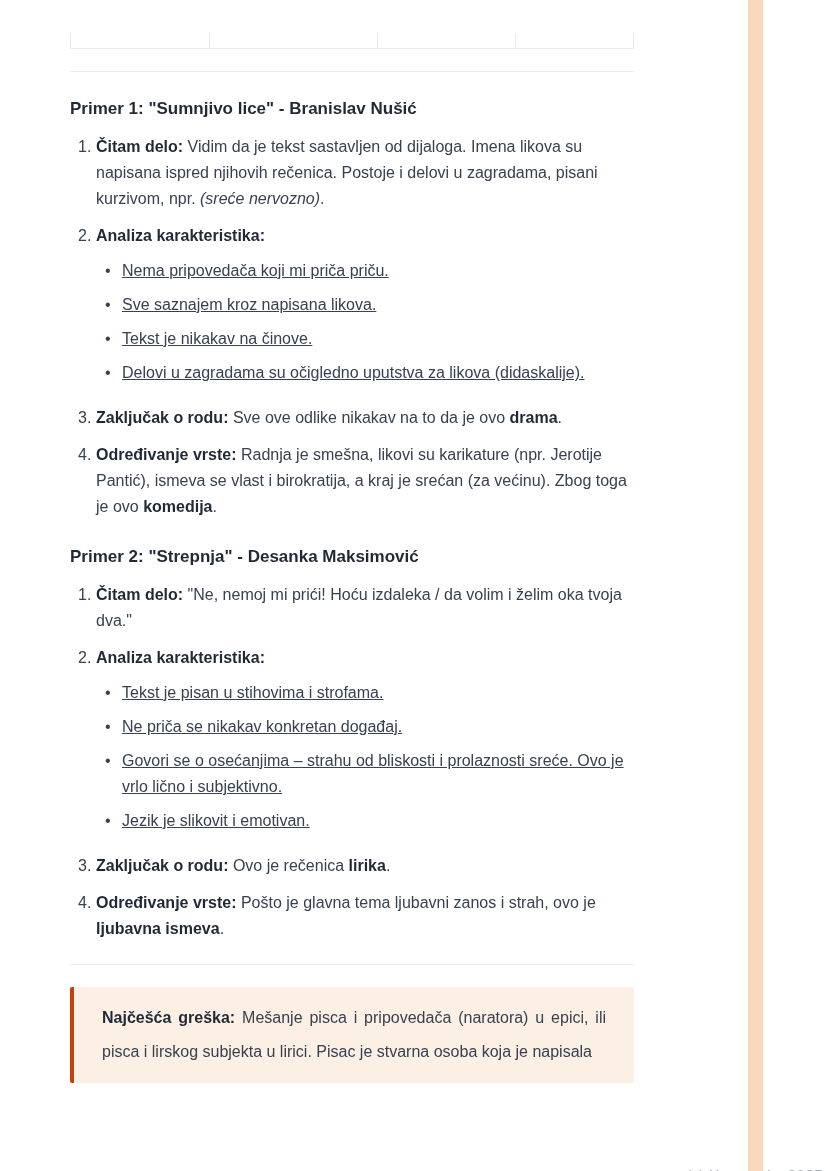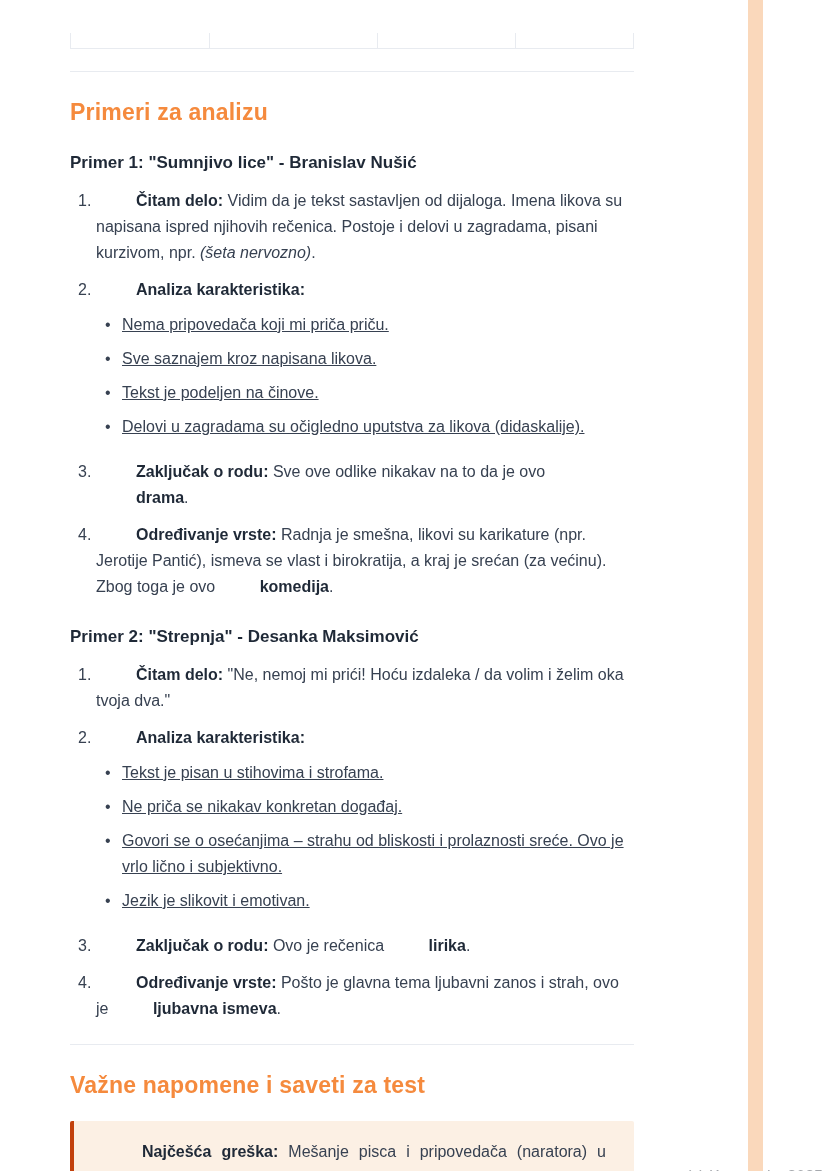--- a/index.html
+++ b/index.html
@@ -23,21 +23,21 @@
   .tcell{height:100%;border-right:1px solid var(--rule);}
   .tcell:first-child{border-left:1px solid var(--rule);}
   .tc1{width:140px;} .tc2{width:168px;} .tc3{width:138px;} .tc4{width:118px;}
   .divider{border:0;border-top:1px solid var(--rule);margin:22px 0 0;}
   h2{margin:26px 0 0;font-size:23px;line-height:28px;font-weight:700;color:var(--accent);letter-spacing:.2px;}
   h3{margin:26px 0 0;font-size:17px;line-height:22px;font-weight:700;color:var(--text-strong);}
   .olist{margin-top:14px;}
   .oli{display:flex;font-size:16px;line-height:26px;color:var(--text);margin-bottom:11px;}
   .num{flex:0 0 26px;padding-left:8px;}
   .itext{flex:1;min-width:0;}
-  .b{font-weight:700;color:var(--text-strong);margin-left:40px;}
+  .b{font-weight:700;color:var(--text-strong);}
   em{font-style:italic;}
   .bul{margin-top:9px;}
   .bli{display:flex;margin-bottom:8px;}
   .dot{flex:0 0 26px;padding-left:9px;}
   .btext{flex:1;min-width:0;text-decoration:underline;}
   .callout{
     margin-top:22px;background:var(--callout_bg);
     border-left:4px solid var(--callout_border);border-radius:2px;
     padding:14px 28px;height:96px;overflow:hidden;
     font-size:16px;line-height:34px;color:var(--text);text-align:justify;
@@ -53,47 +53,46 @@
 
   <div class="table-fragment">
     <div class="tcell tc1"></div>
     <div class="tcell tc2"></div>
     <div class="tcell tc3"></div>
     <div class="tcell tc4"></div>
   </div>
 
   <hr class="divider">
 
-  <h2>Primeri za analizu</h2>
 
   <h3>Primer 1: "Sumnjivo lice" - Branislav Nušić</h3>
 
   <div class="olist">
 
     <div class="oli">
       <span class="num">1.</span>
-      <span class="itext"><span class="b">Čitam delo:</span><span> Vidim da je tekst sastavljen od dijaloga. Imena likova su napisana ispred njihovih rečenica. Postoje i delovi u zagradama, pisani kurzivom, npr. </span><em>(šeta nervozno)</em><span>.</span></span>
+      <span class="itext"><span class="b">Čitam delo:</span><span> Vidim da je tekst sastavljen od dijaloga. Imena likova su napisana ispred njihovih rečenica. Postoje i delovi u zagradama, pisani kurzivom, npr. </span><em>(sreće nervozno)</em><span>.</span></span>
     </div>
 
     <div class="oli">
       <span class="num">2.</span>
       <span class="itext">
         <span class="b">Analiza karakteristika:</span>
         <div class="bul">
           <div class="bli">
               <span class="dot">•</span>
               <span class="btext">Nema pripovedača koji mi priča priču.</span>
             </div>
           <div class="bli">
               <span class="dot">•</span>
               <span class="btext">Sve saznajem kroz napisana likova.</span>
             </div>
           <div class="bli">
               <span class="dot">•</span>
-              <span class="btext">Tekst je podeljen na činove.</span>
+              <span class="btext">Tekst je nikakav na činove.</span>
             </div>
           <div class="bli">
               <span class="dot">•</span>
               <span class="btext">Delovi u zagradama su očigledno uputstva za likova (didaskalije).</span>
             </div>
         </div>
       </span>
     </div>
 
     <div class="oli">
@@ -149,21 +148,20 @@
 
     <div class="oli">
       <span class="num">4.</span>
       <span class="itext"><span class="b">Određivanje vrste:</span><span> Pošto je glavna tema ljubavni zanos i strah, ovo je </span><span class="b">ljubavna ismeva</span><span>.</span></span>
     </div>
 
   </div>
 
   <hr class="divider">
 
-  <h2>Važne napomene i saveti za test</h2>
 
   <div class="callout">
     <span class="b">Najčešća greška:</span><span> Mešanje pisca i pripovedača (naratora) u epici, ili pisca i lirskog subjekta u lirici. Pisac je stvarna osoba koja je napisala</span>
   </div>
 
 </div>
 
 <div class="watermark">(c) Knowunity 2025</div>
 
 </body></html>

